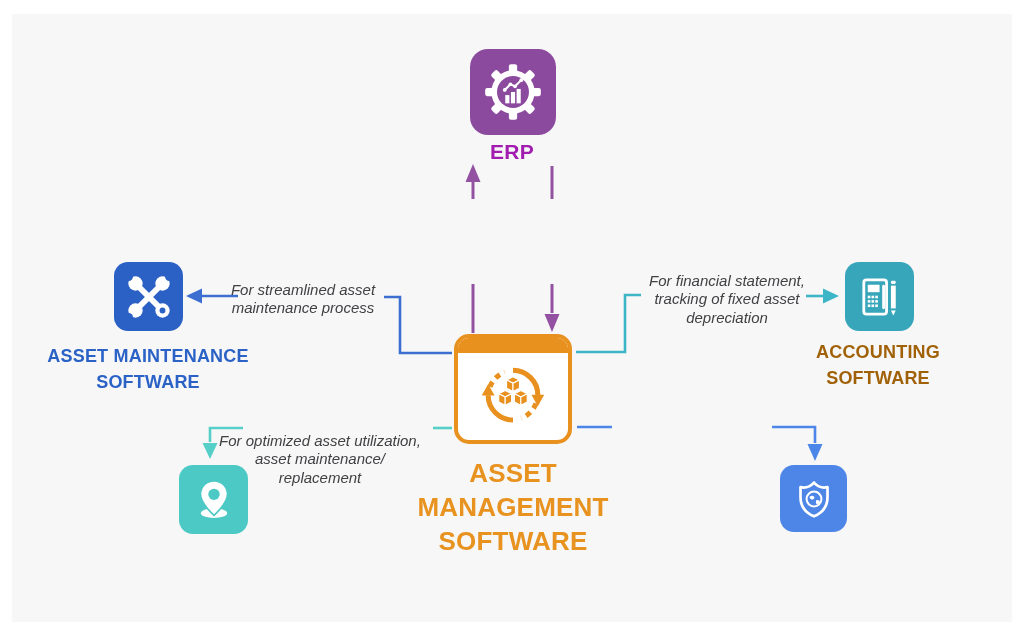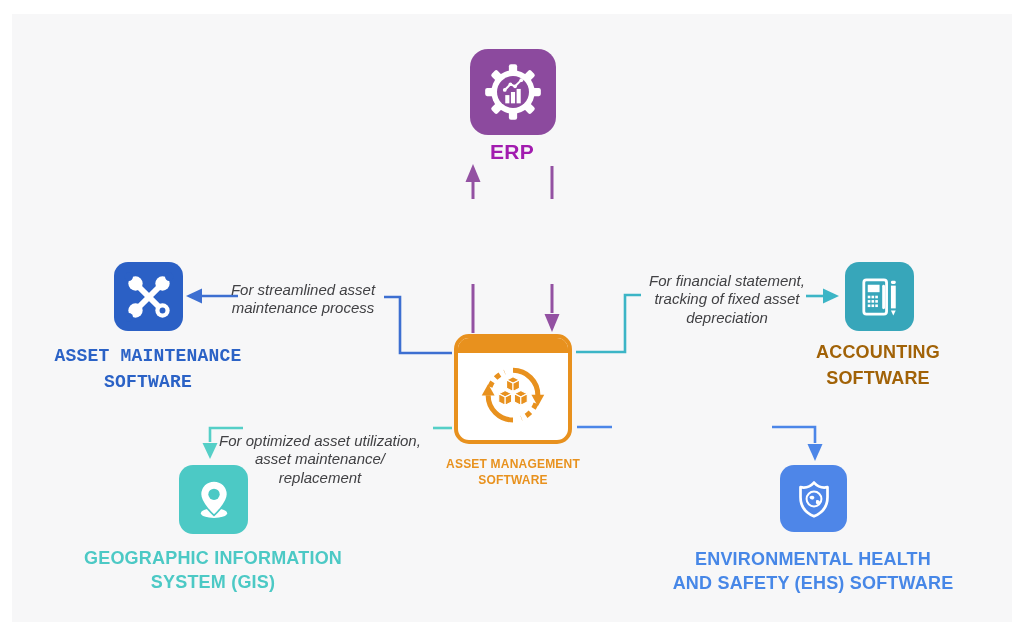--- a/index.html
+++ b/index.html
@@ -13,22 +13,22 @@
   .annotation{position:absolute;font-style:italic;color:#414144;font-size:15px;line-height:1.22;text-align:center;white-space:pre-line;}
   .erp-tile{left:470px;top:49px;width:86px;height:86px;border-radius:18px;background:#8c4a9e;}
   .maint-tile{left:114px;top:262px;width:69px;height:69px;border-radius:14px;background:#2b60c5;}
   .acct-tile{left:845px;top:262px;width:69px;height:69px;border-radius:14px;background:#37a6ba;}
   .gis-tile{left:179px;top:465px;width:69px;height:69px;border-radius:14px;background:#4cc9c5;}
   .ehs-tile{left:780px;top:465px;width:67px;height:67px;border-radius:14px;background:#4e86e8;}
   .center-tile{left:454px;top:334px;width:110px;height:102px;background:#ffffff;border:4px solid #e8911e;border-radius:15px;overflow:hidden;flex-direction:column;padding:0;}
   .center-bar{width:100%;height:15px;background:#e8911e;flex:0 0 auto;}
   .center-body{flex:1;display:flex;align-items:center;justify-content:center;width:100%;}
   .erp-label{left:452px;top:140px;width:120px;font-size:21px;color:#a21caf;}
-  .center-label{left:383px;top:457px;width:260px;font-size:12px;color:#e8921f;line-height:1.3;}
-  .maint-label{left:18px;top:343px;width:260px;font-size:18px;color:#2b62c6;line-height:1.45;font-family:Liberation Mono, monospace;}
+  .center-label{left:383px;top:457px;width:260px;font-size:26px;color:#e8921f;line-height:1.3;}
+  .maint-label{left:18px;top:343px;width:260px;font-size:18px;color:#2b62c6;line-height:1.45;}
   .acct-label{left:788px;top:339px;width:180px;font-size:18px;color:#a16207;line-height:1.45;}
   .gis-label{left:48px;top:546px;width:330px;font-size:18px;color:#4cc9c5;line-height:1.35;}
   .ehs-label{left:648px;top:547px;width:330px;font-size:18px;color:#4787e7;line-height:1.35;}
   .ann-erp{left:385px;top:204px;width:320px;}
   .ann-maint{left:208px;top:281px;width:190px;}
   .ann-acct{left:632px;top:272px;width:190px;}
   .ann-gis{left:190px;top:400px;width:260px;margin-top:32px;}
   .ann-ehs{left:602px;top:407px;width:190px;}
 </style>
 </head>
@@ -151,36 +151,32 @@
 tracking of fixed asset
 depreciation</div>
 
   <div class="tile gis-tile">
     <svg width="56" height="56" viewBox="0 0 64 64">
       <ellipse cx="32" cy="47" rx="15" ry="5.5" fill="#ffffff"></ellipse>
       <path d="M32 10 C23.3 10 16.5 16.9 16.5 25.5 C16.5 36 32 49.5 32 49.5 C32 49.5 47.5 36 47.5 25.5 C47.5 16.9 40.7 10 32 10 Z" fill="#ffffff" stroke="#4cc9c5" stroke-width="2"></path>
       <circle cx="32" cy="25.5" r="6.5" fill="#4cc9c5"></circle>
     </svg>
   </div>
-  <div class="node-label gis-label">GEOGRAPHIC INFORMATION
-SYSTEM (GIS)</div>
   <div class="annotation ann-gis">For optimized asset utilization,
 asset maintenance/
 replacement</div>
 
   <div class="tile ehs-tile">
     <svg width="54" height="54" viewBox="0 0 64 64">
       <path d="M16 18 C21.5 19.2 27.5 17.5 32 12.5 C36.5 17.5 42.5 19.2 48 18 L48 30 C48 42.5 40.5 49 32 52.5 C23.5 49 16 42.5 16 30 Z" fill="none" stroke="#ffffff" stroke-width="3.2" stroke-linejoin="round"></path>
       <circle cx="32" cy="32" r="8.8" fill="none" stroke="#ffffff" stroke-width="2.4"></circle>
       <path d="M26.5 29.5 q3 -2.5 5.5 -0.5 q1.5 2 -1 3.5 q-3.5 1 -4.5 -3 z" fill="#ffffff"></path>
       <path d="M34.5 33.5 q3.5 -1 4.5 1.5 q0 3 -3.5 3.5 q-2 -2 -1 -5 z" fill="#ffffff"></path>
     </svg>
   </div>
-  <div class="node-label ehs-label">ENVIRONMENTAL HEALTH
-AND SAFETY (EHS) SOFTWARE</div>
 
   <div class="tile center-tile">
     <div class="center-bar"></div>
     <div class="center-body">
       <svg width="92" height="72" viewBox="0 0 100 78">
         <g stroke="#e8911e" stroke-width="5.5" fill="none">
           <path d="M50 10 A27 27 0 0 1 77 37"></path>
           <path d="M50 64 A27 27 0 0 1 23 37"></path>
           <path d="M25 28 A27 27 0 0 1 41 12" stroke-dasharray="6 5.5"></path>
           <path d="M75 46 A27 27 0 0 1 59 62" stroke-dasharray="6 5.5"></path>

